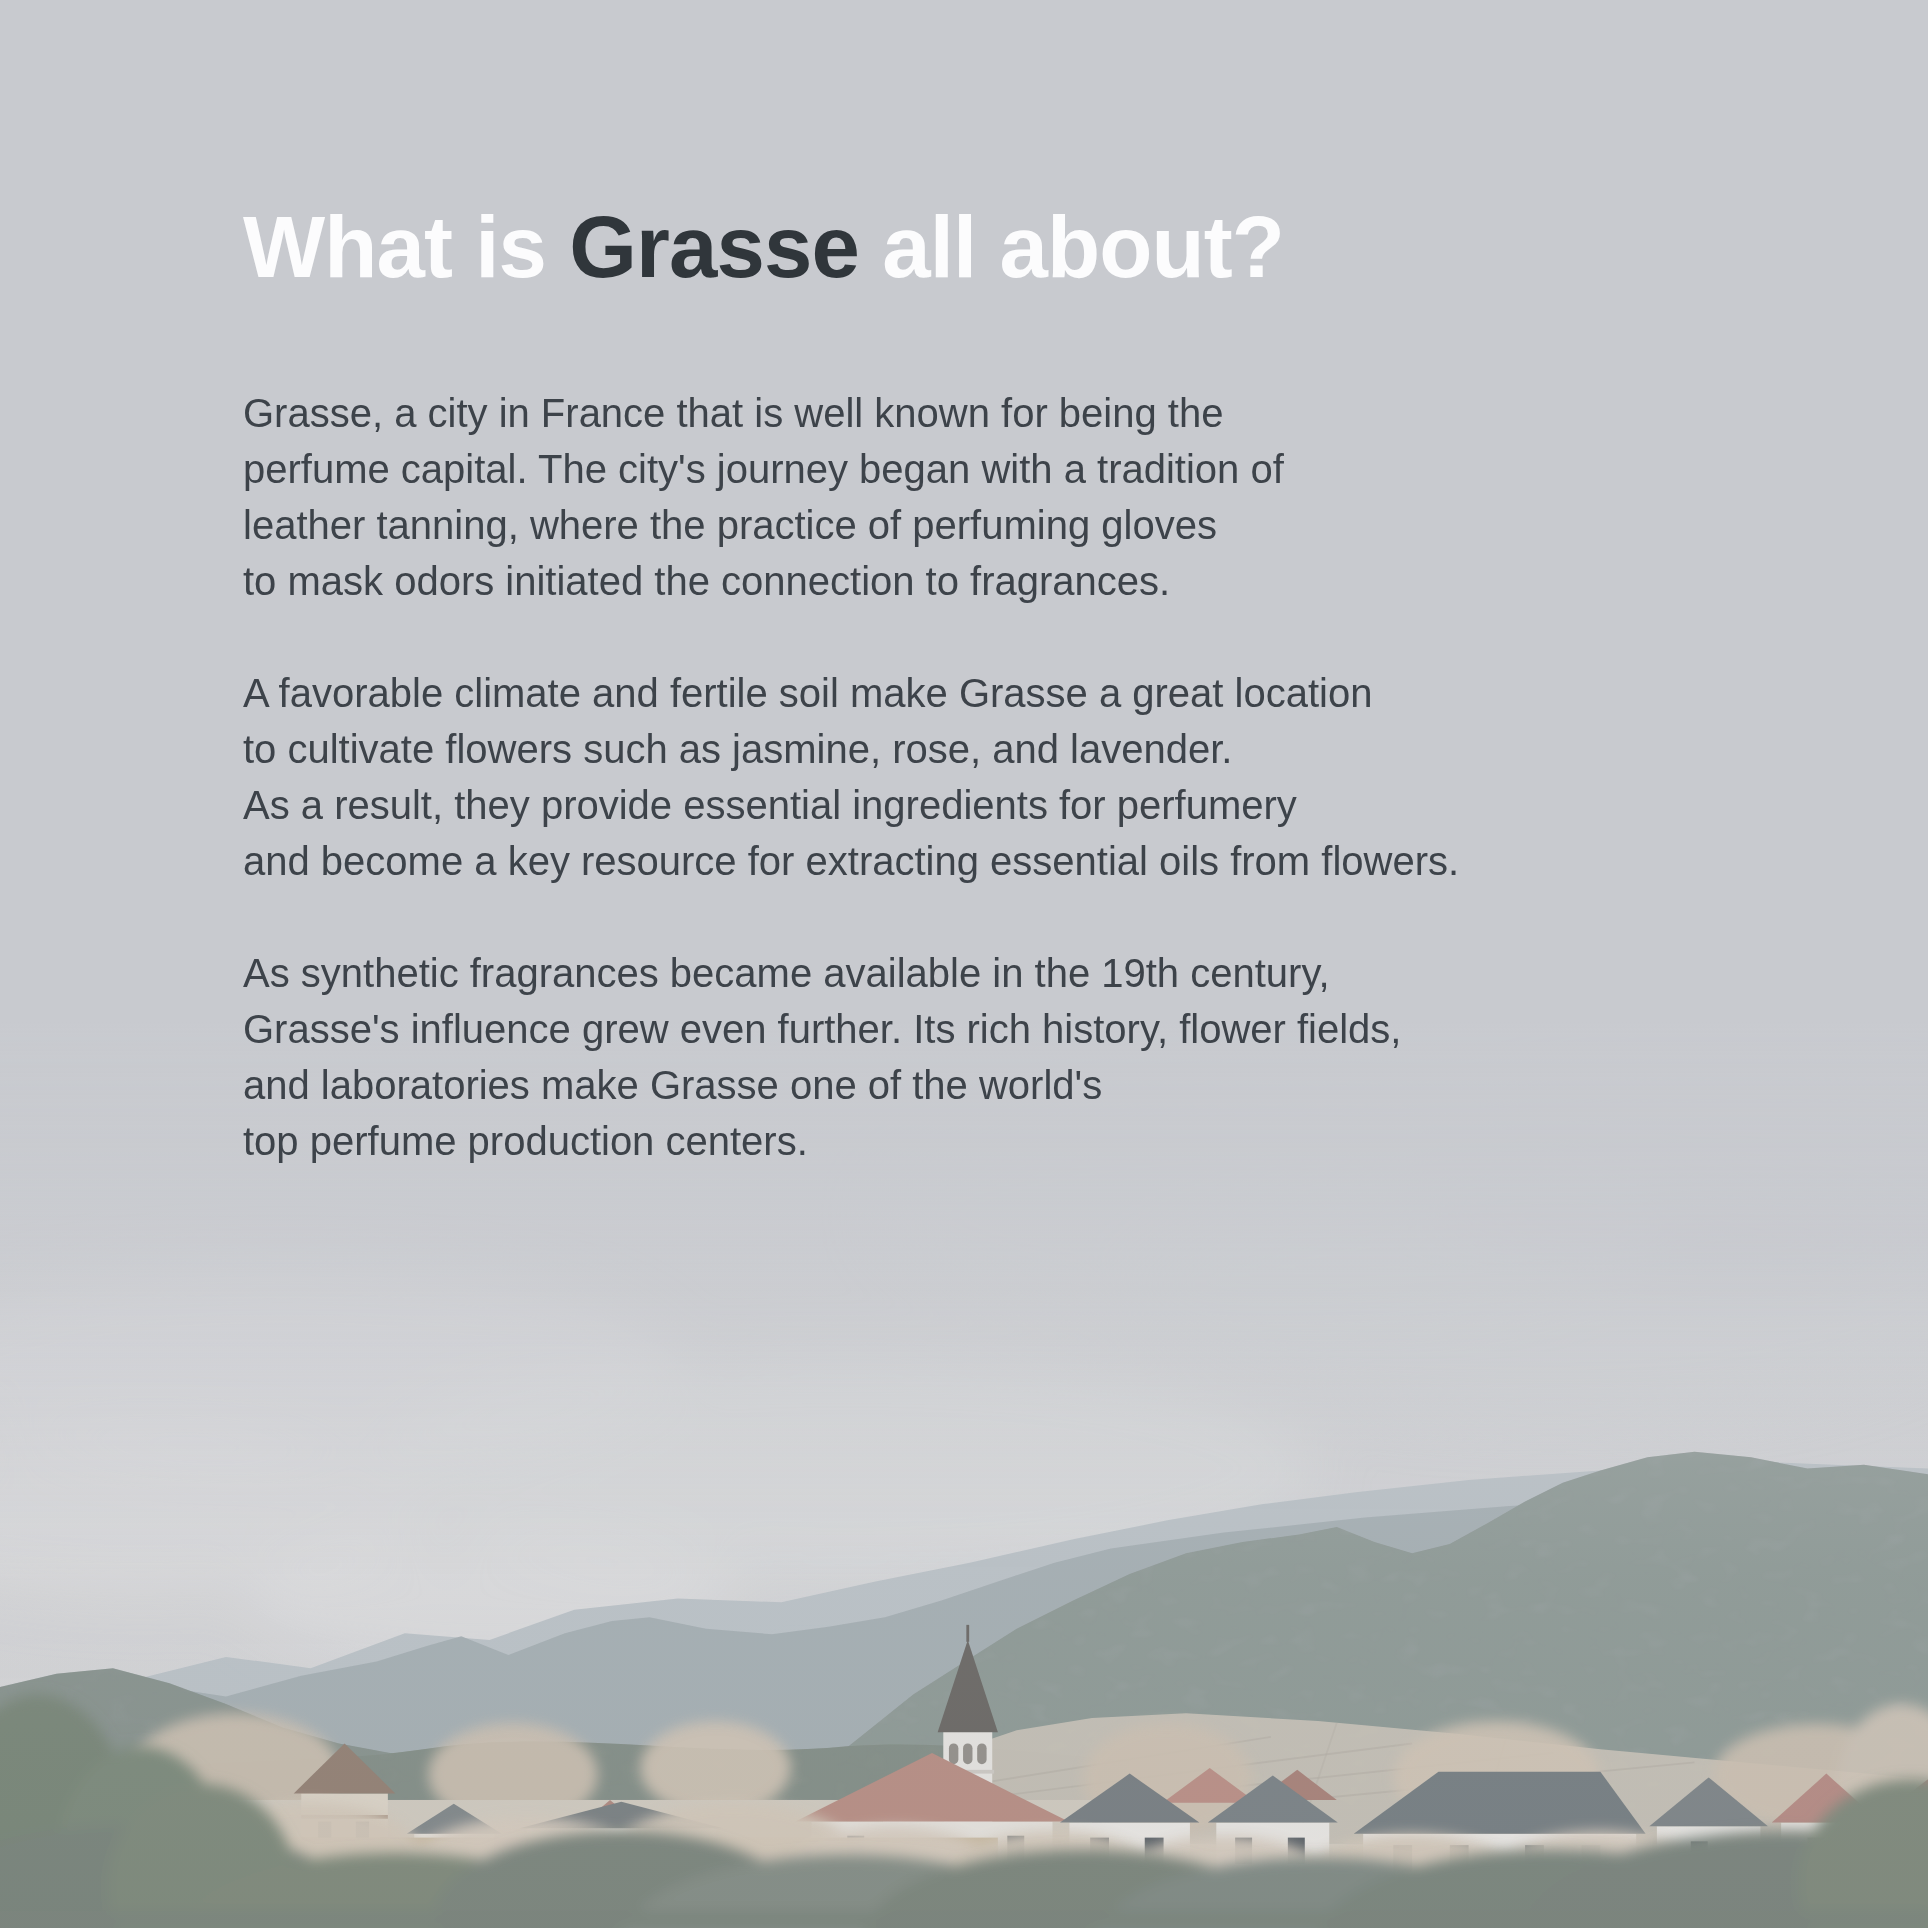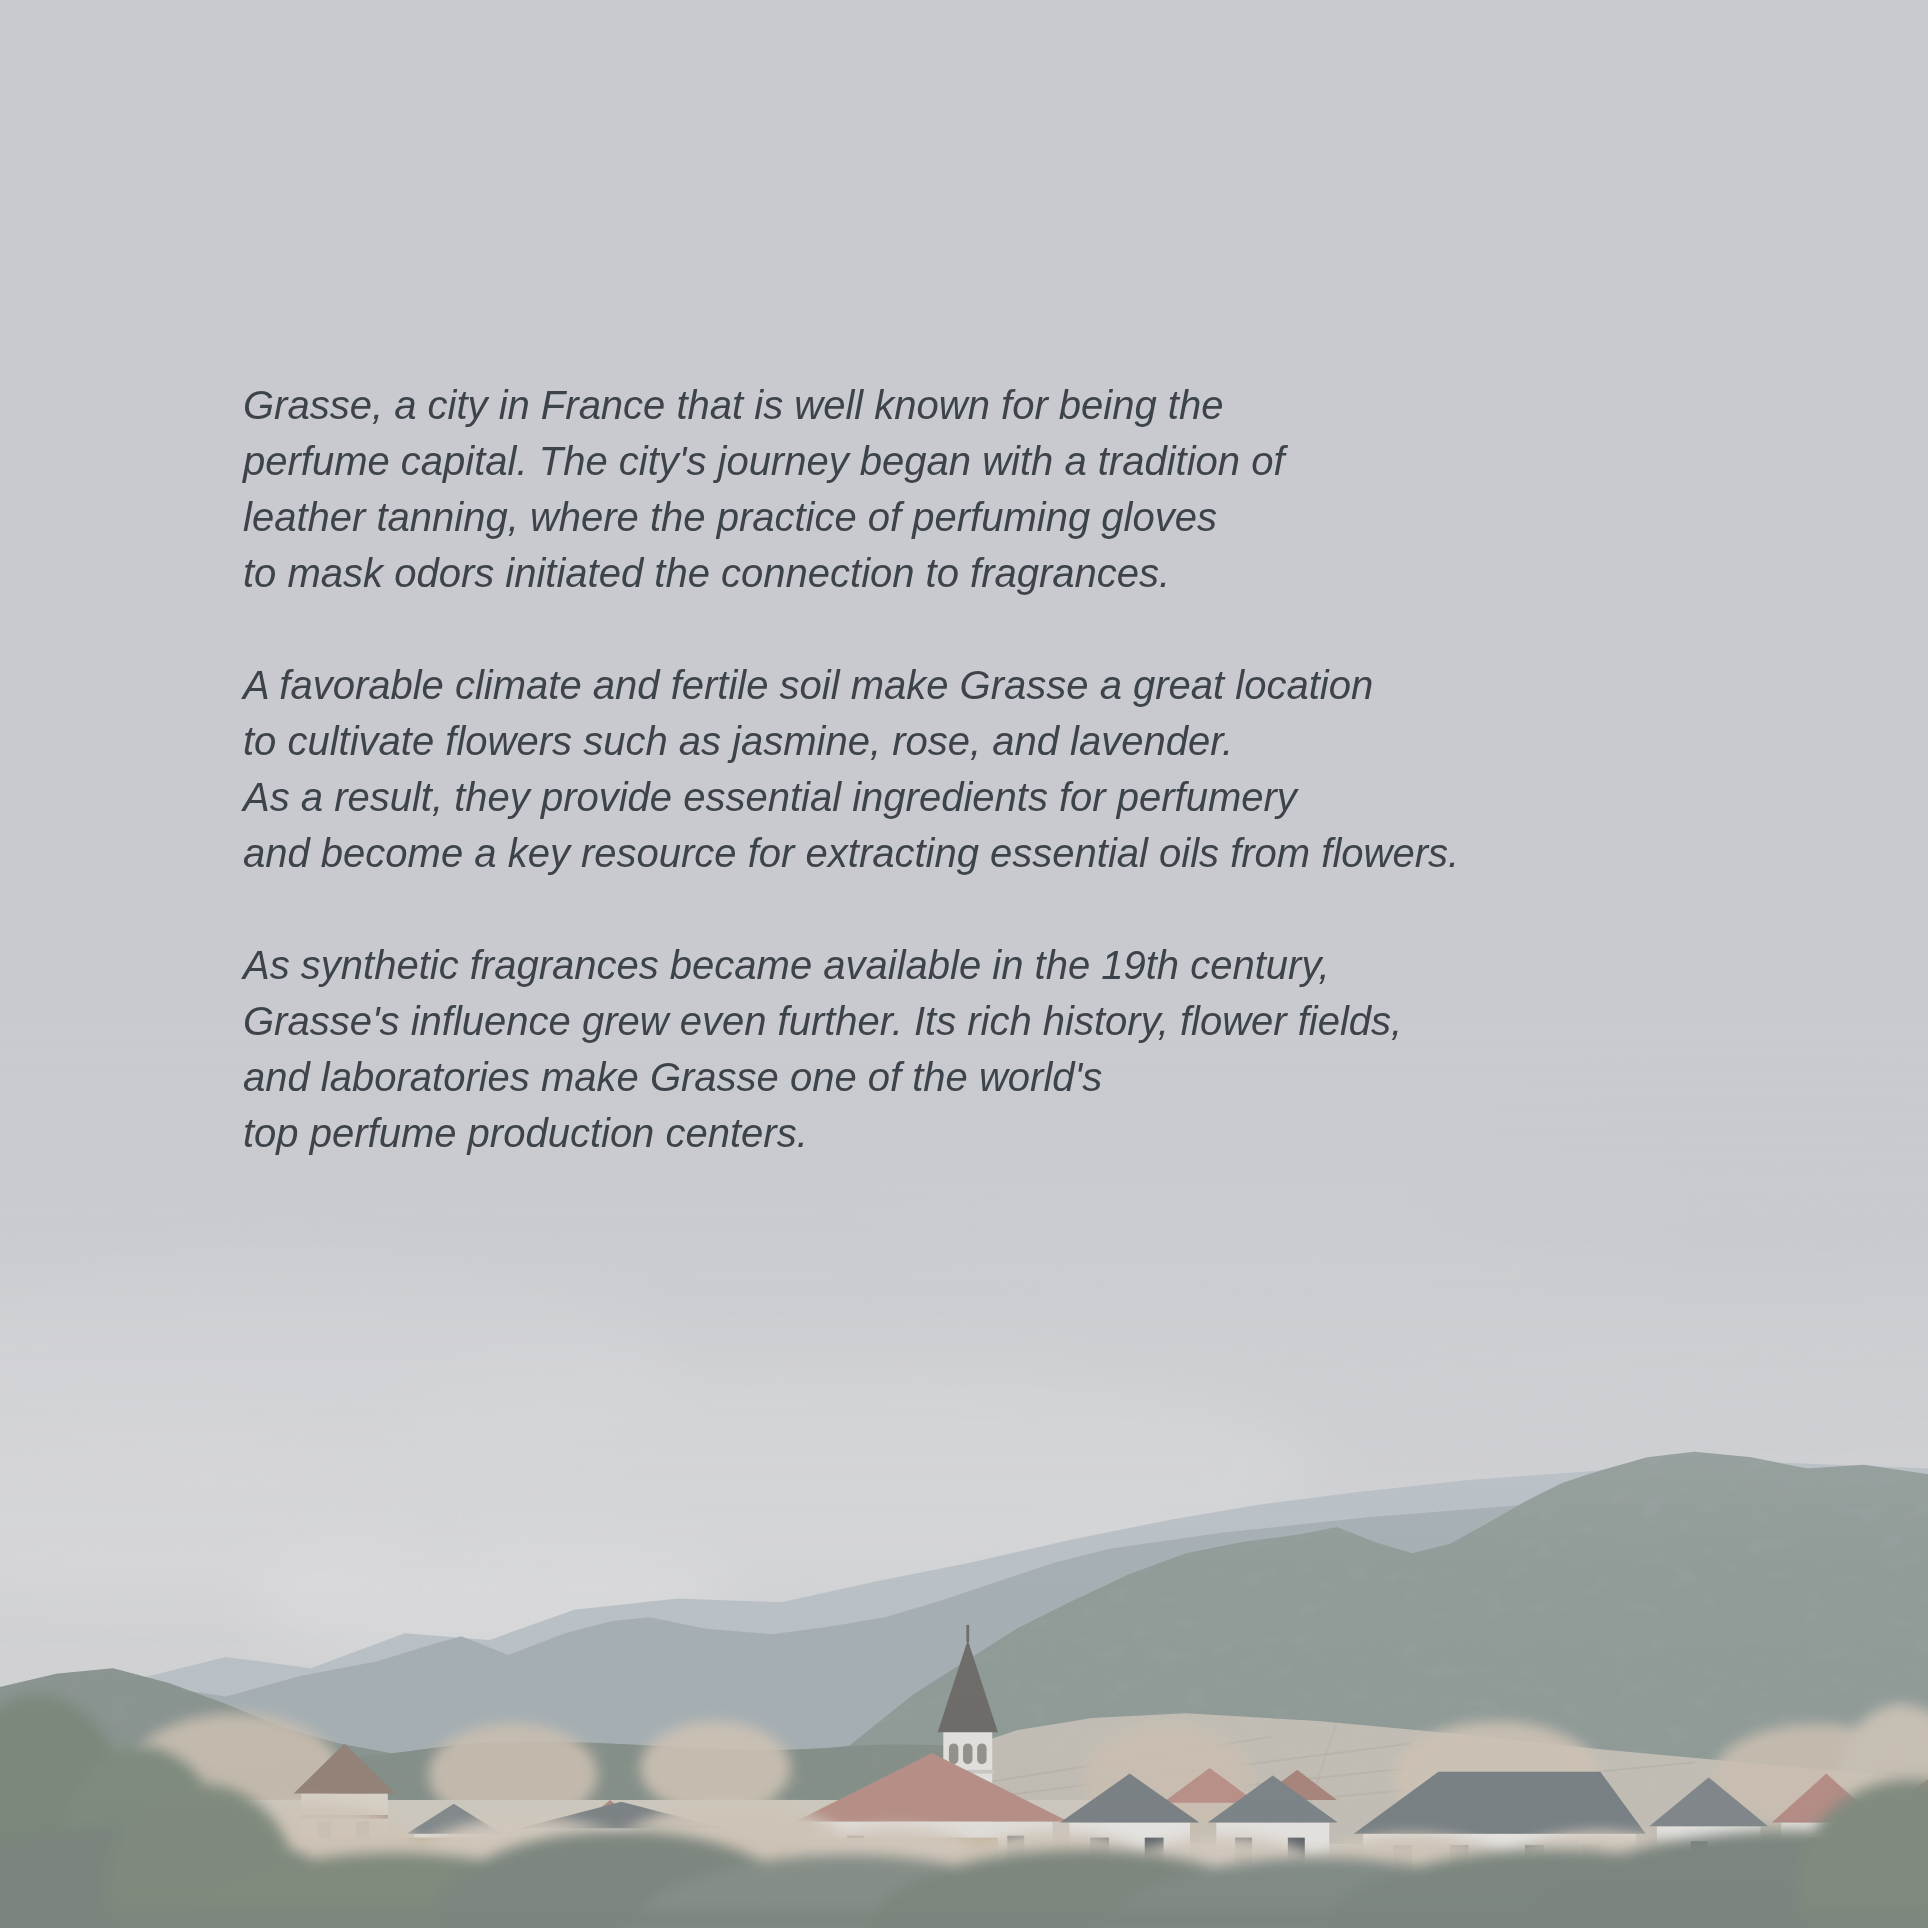--- a/index.html
+++ b/index.html
@@ -44,23 +44,22 @@
   .bodytext {
     position: absolute;
     left: 243px;
     top: 369px;
     width: 1601px;
     font-size: 40px;
     line-height: 56px;
     color: #3d434a;
   }
   .para {
-    margin: 8px 0 56px 0;
+    margin: 16px 0 56px 0;
     white-space: pre-line;
-    font-style: italic;
   }
 </style>
 </head>
 <body>
 
 <div class="slide">
 
   <svg class="bg" viewBox="0 0 2048 2048" preserveAspectRatio="none" aria-hidden="true">
     <defs>
       <linearGradient id="skyGrad" x1="0" y1="0" x2="0" y2="1">
@@ -262,20 +261,23 @@
       <ellipse cx="1650" cy="2060" rx="250" ry="95" fill="#707b72"></ellipse>
       <ellipse cx="1900" cy="2050" rx="280" ry="105" fill="#6f7a72"></ellipse>
       <ellipse cx="2030" cy="2000" rx="120" ry="110" fill="#748071"></ellipse>
       <rect x="0" y="2030" width="2048" height="18" fill="#6f7a71"></rect>
     </g>
 
     <rect x="0" y="0" width="2048" height="2048" fill="url(#fadeOverlay)"></rect>
   </svg>
 
   <div class="content">
+    <h1 class="title">
+      <span>What is </span><span class="dark">Grasse</span><span> all about?</span>
+    </h1>
 
     <div class="bodytext">
       <p class="para">Grasse, a city in France that is well known for being the
 perfume capital. The city's journey began with a tradition of
 leather tanning, where the practice of perfuming gloves
 to mask odors initiated the connection to fragrances.</p>
       <p class="para">A favorable climate and fertile soil make Grasse a great location
 to cultivate flowers such as jasmine, rose, and lavender.
 As a result, they provide essential ingredients for perfumery
 and become a key resource for extracting essential oils from flowers.</p>

